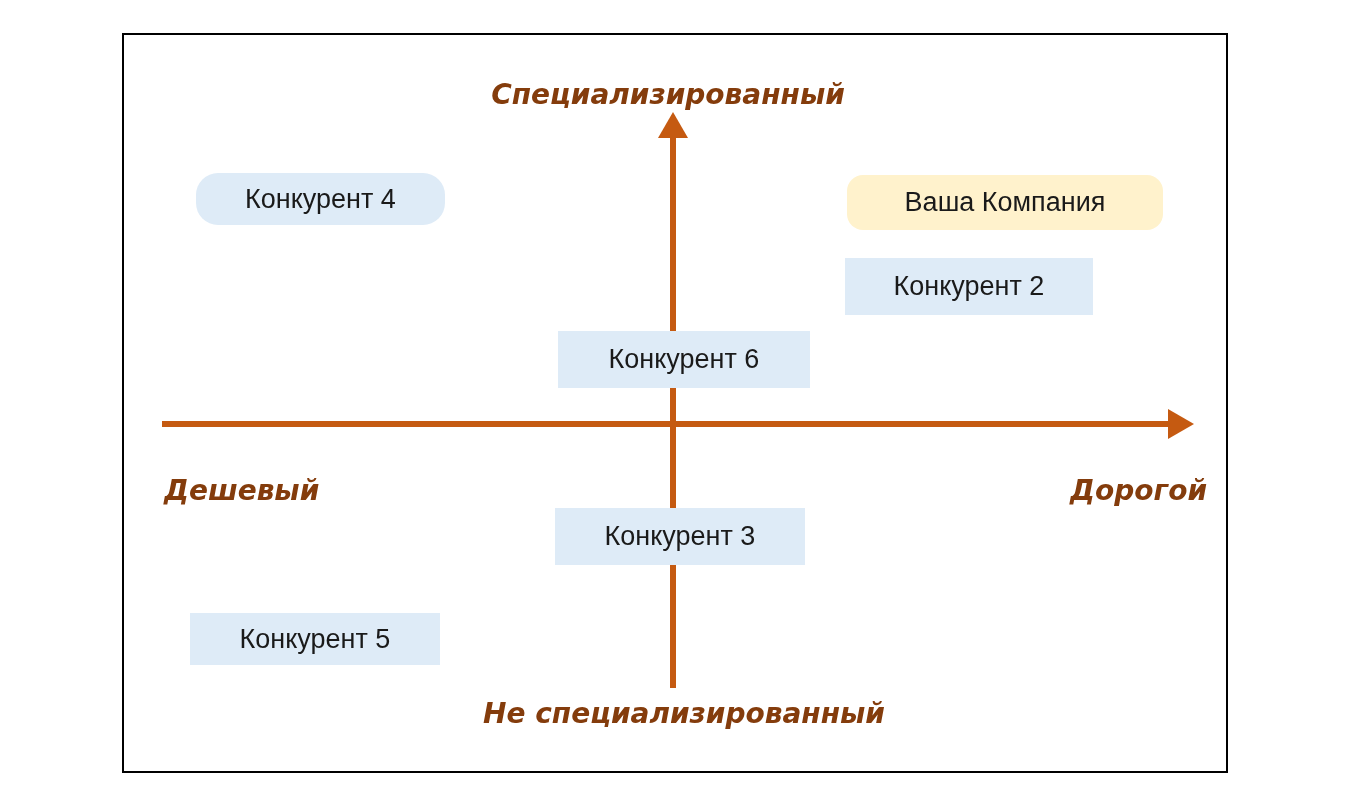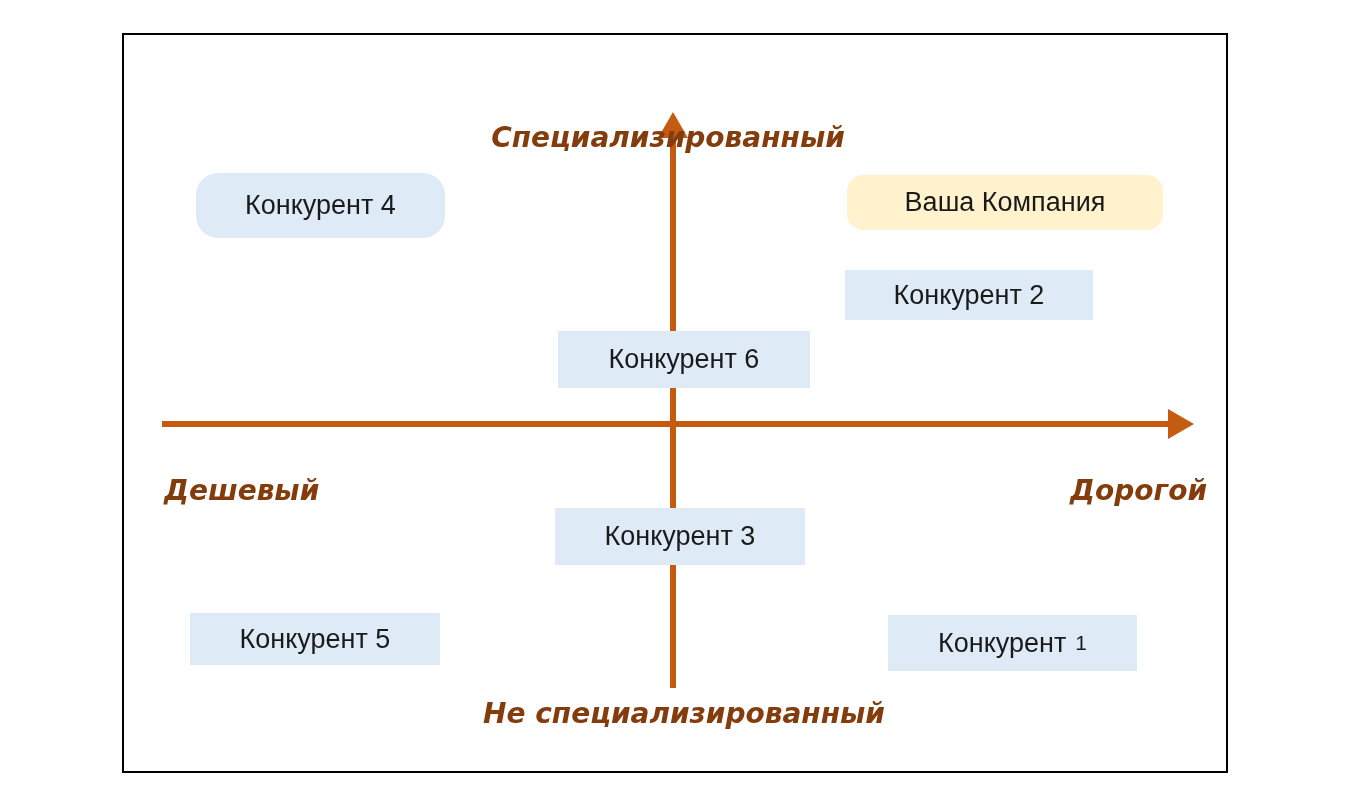--- a/index.html
+++ b/index.html
@@ -67,40 +67,40 @@
   .axis-label {
     position: absolute;
     z-index: 3;
     color: #843C0C;
     font-family: "DejaVu Sans", sans-serif;
     font-weight: bold;
     font-style: italic;
     font-size: 28px;
     white-space: nowrap;
   }
-  .label-top    { left: 418px; top: 78px;  width: 500px; text-align: center; margin-top: 43px; }
+  .label-top    { left: 418px; top: 78px;  width: 500px; text-align: center; }
   .label-bottom { left: 434px; top: 697px; width: 500px; text-align: center; }
   .label-left   { left: 164px; top: 474px; text-align: left; }
   .label-right  { left: 1007px; top: 474px; width: 200px; text-align: right; }
   
   .pos-box {
     position: absolute;
     z-index: 2;
     display: flex;
     align-items: center;
     justify-content: center;
     font-size: 27px;
     color: #1a1a1a;
     white-space: nowrap;
   }
   .blue   { background: #DEEBF7; }
   .yellow { background: #FFF2CC; border-radius: 16px; }
-  .box-competitor-4 { left: 196px; top: 173px; width: 249px; height: 65px; border-radius: 22px; }
+  .box-competitor-4 { left: 196px; top: 173px; width: 249px; height: 52px; border-radius: 22px; }
   .box-your-company { left: 847px; top: 175px; width: 316px; height: 55px; }
-  .box-competitor-2 { left: 845px; top: 270px; width: 248px; height: 50px; }
+  .box-competitor-2 { left: 845px; top: 258px; width: 248px; height: 57px; }
   .box-competitor-6 { left: 518px; top: 331px; width: 252px; height: 57px; margin-left: 40px; }
   .box-competitor-3 { left: 555px; top: 508px; width: 250px; height: 57px; text-align: right; }
   .box-competitor-5 { left: 190px; top: 613px; width: 250px; height: 52px; }
   .box-competitor-1 { left: 888px; top: 615px; width: 249px; height: 56px; }
   .digit-small {
     font-size: 21px;
     margin-left: 9px;
   }
 </style>
 </head>
@@ -125,18 +125,14 @@
   <div class="pos-box yellow box-your-company">Ваша Компания</div>
 
   <div class="pos-box blue box-competitor-2">Конкурент 2</div>
 
   <div class="pos-box blue box-competitor-6">Конкурент 6</div>
 
   <div class="pos-box blue box-competitor-3">Конкурент 3</div>
 
   <div class="pos-box blue box-competitor-5">Конкурент 5</div>
 
-  <div class="pos-box blue box-competitor-1">
-    <span>Конкурент</span>
-    <span class="digit-small">1</span>
-  </div>
 
 </div>
 
 </body></html>

